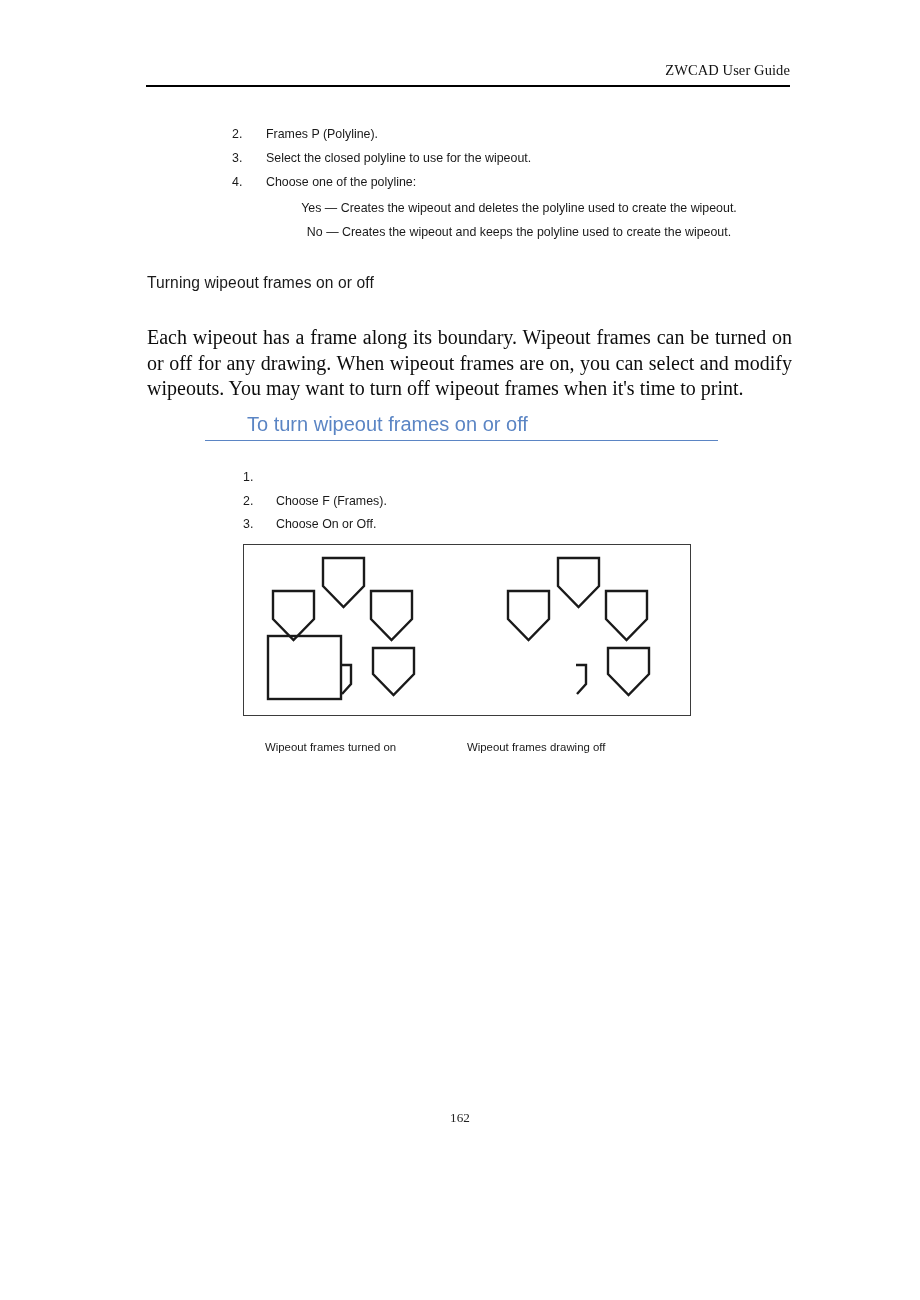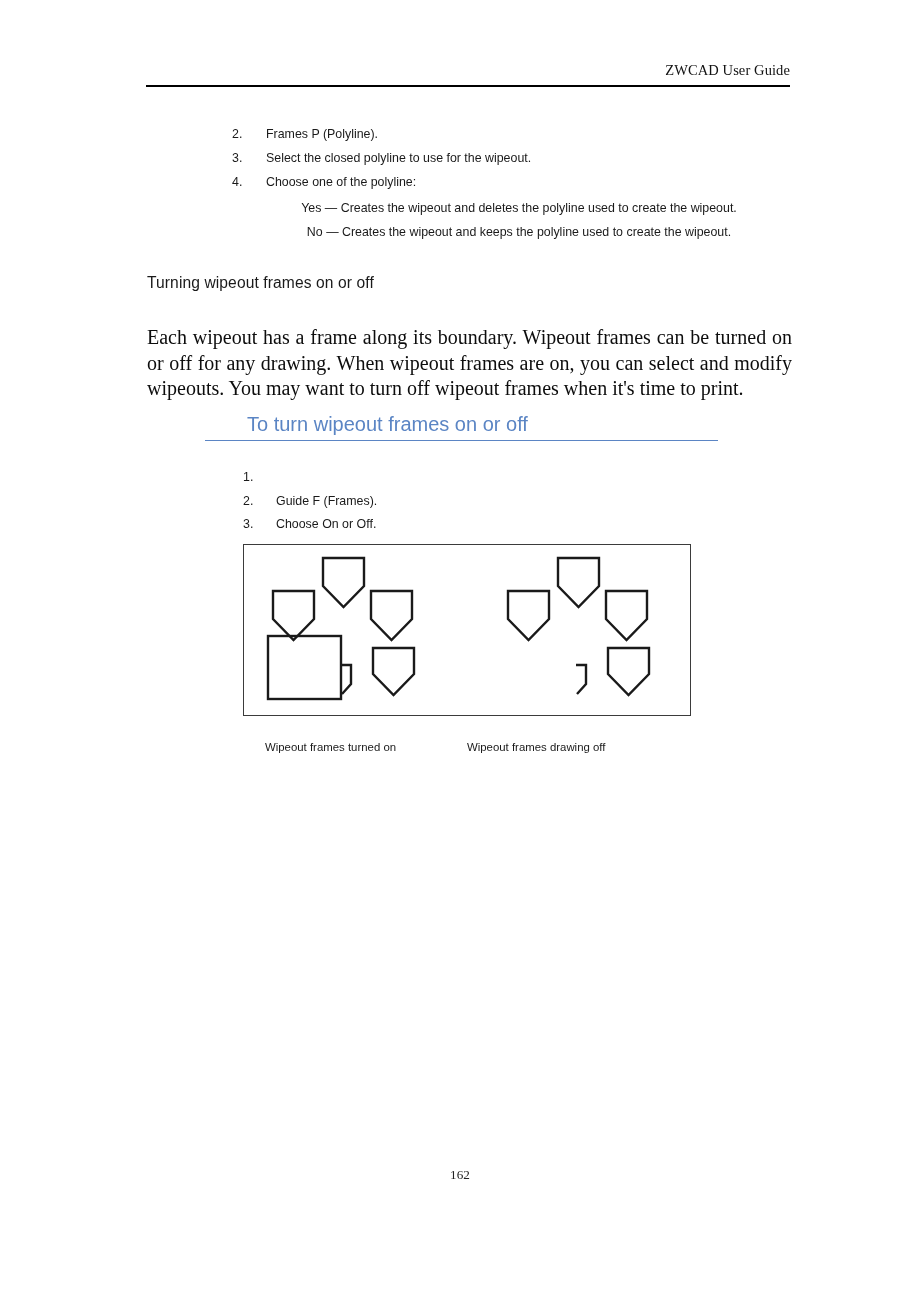--- a/index.html
+++ b/index.html
@@ -175,21 +175,21 @@
     color: #1a1a1a;
     white-space: nowrap;
   }
   .caption.left  { left: 22px;  top: 0; }
   .caption.right { left: 224px; top: 0; }
 
   
   .page-number {
     position: absolute;
     left: 0;
-    top: 1167px;
+    top: 1110px;
     width: 920px;
     text-align: center;
     font-family: "Liberation Serif", serif;
     font-size: 13.2px;
     color: #222;
   }
 </style>
 </head>
 <body>
 
@@ -222,21 +222,21 @@
 
 <div class="h3-blue" style="color: rgb(91, 133, 196);">To turn wipeout frames on or off</div>
 <div class="blue-rule" style="border-top-color: rgb(91, 133, 196);"></div>
 
 <div class="olist2 sans">
   <div class="row">
     <span class="num">1.</span>
   </div>
   <div class="row">
     <span class="num">2.</span>
-    <span class="txt">Guide F (Frames).</span>
+    <span class="txt">Choose F (Frames).</span>
   </div>
   <div class="row">
     <span class="num">3.</span>
     <span class="txt">Choose On or Off.</span>
   </div>
 </div>
 
 <div class="figure">
   <div class="figure-box"></div>
   <svg width="448" height="172" viewBox="0 0 448 172">

